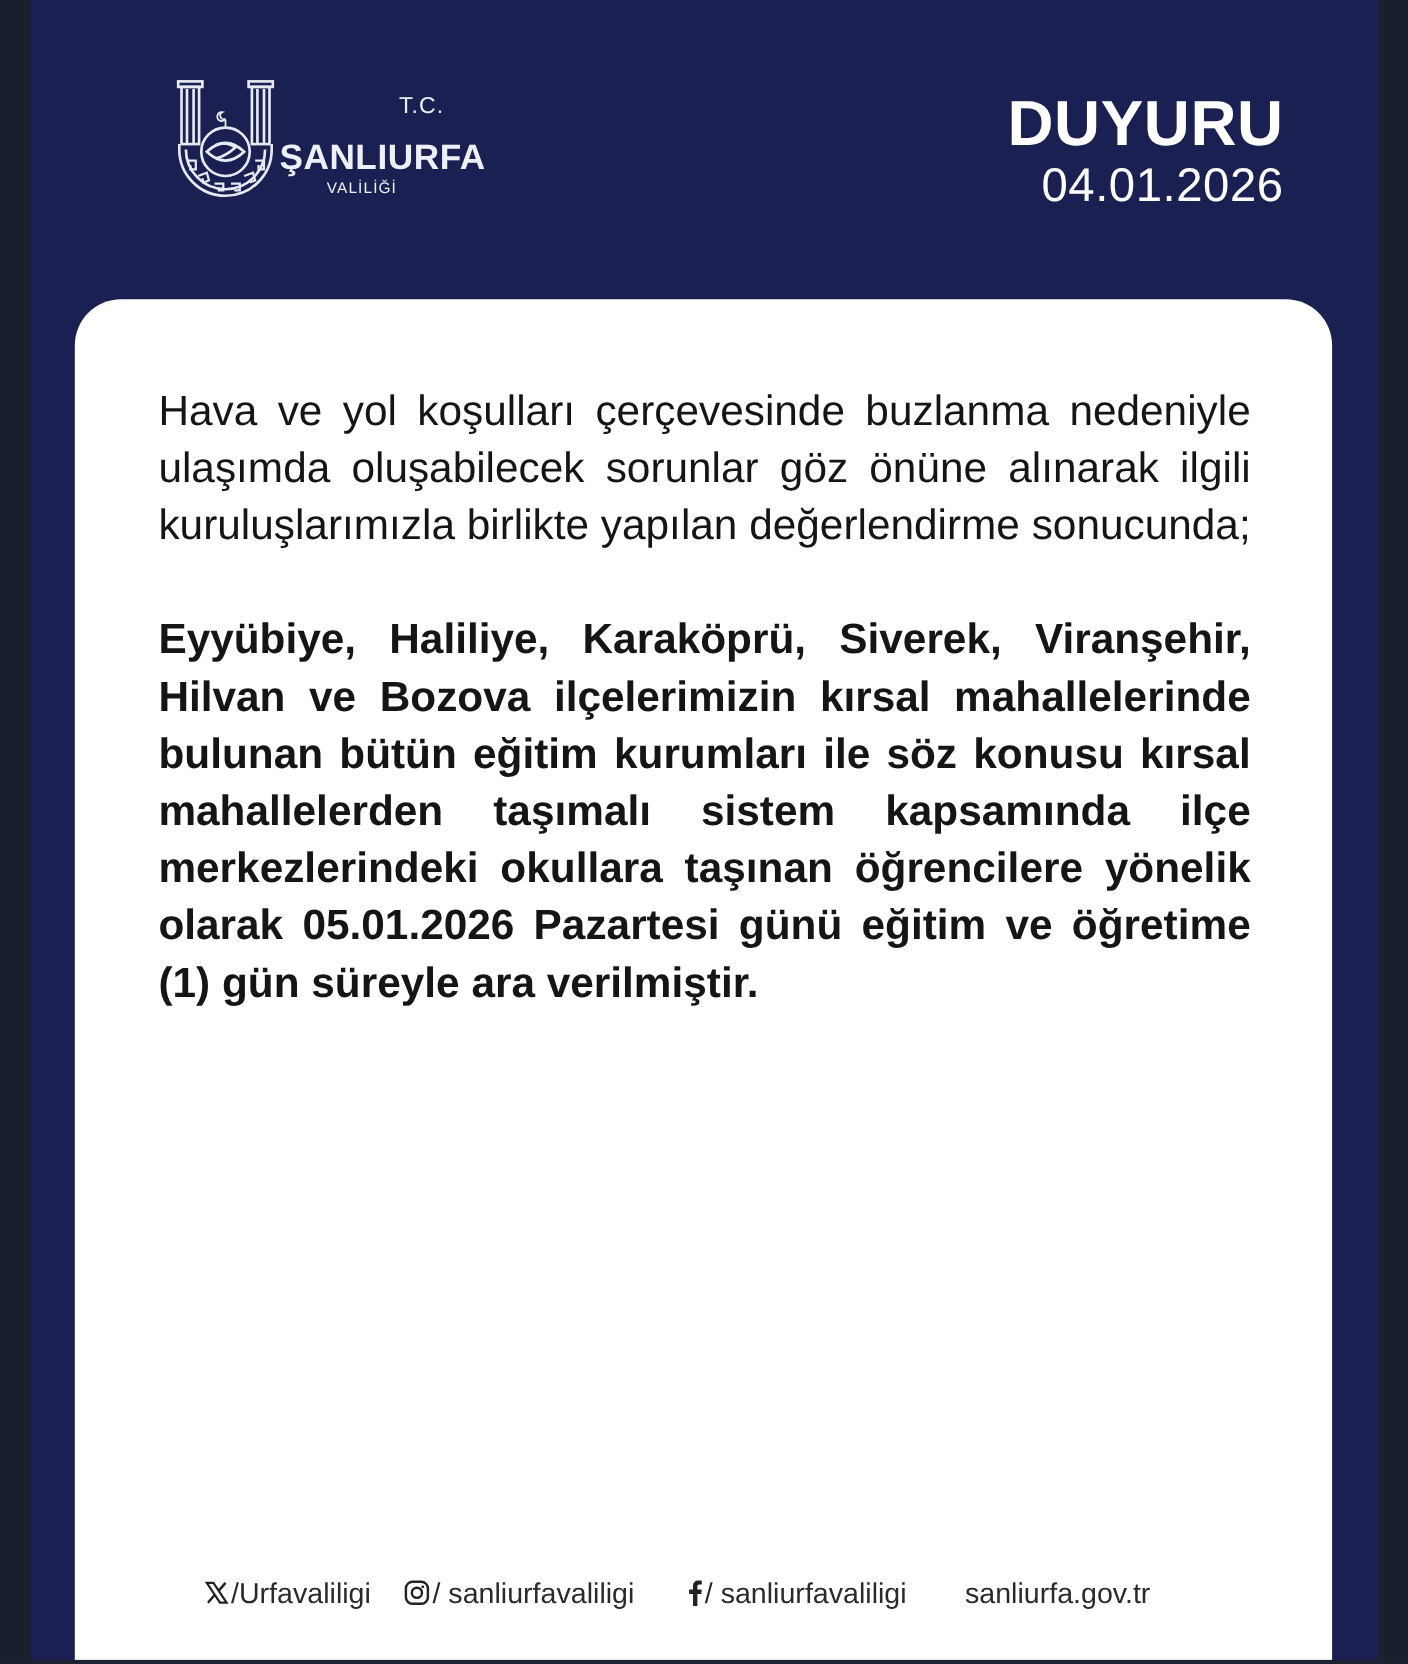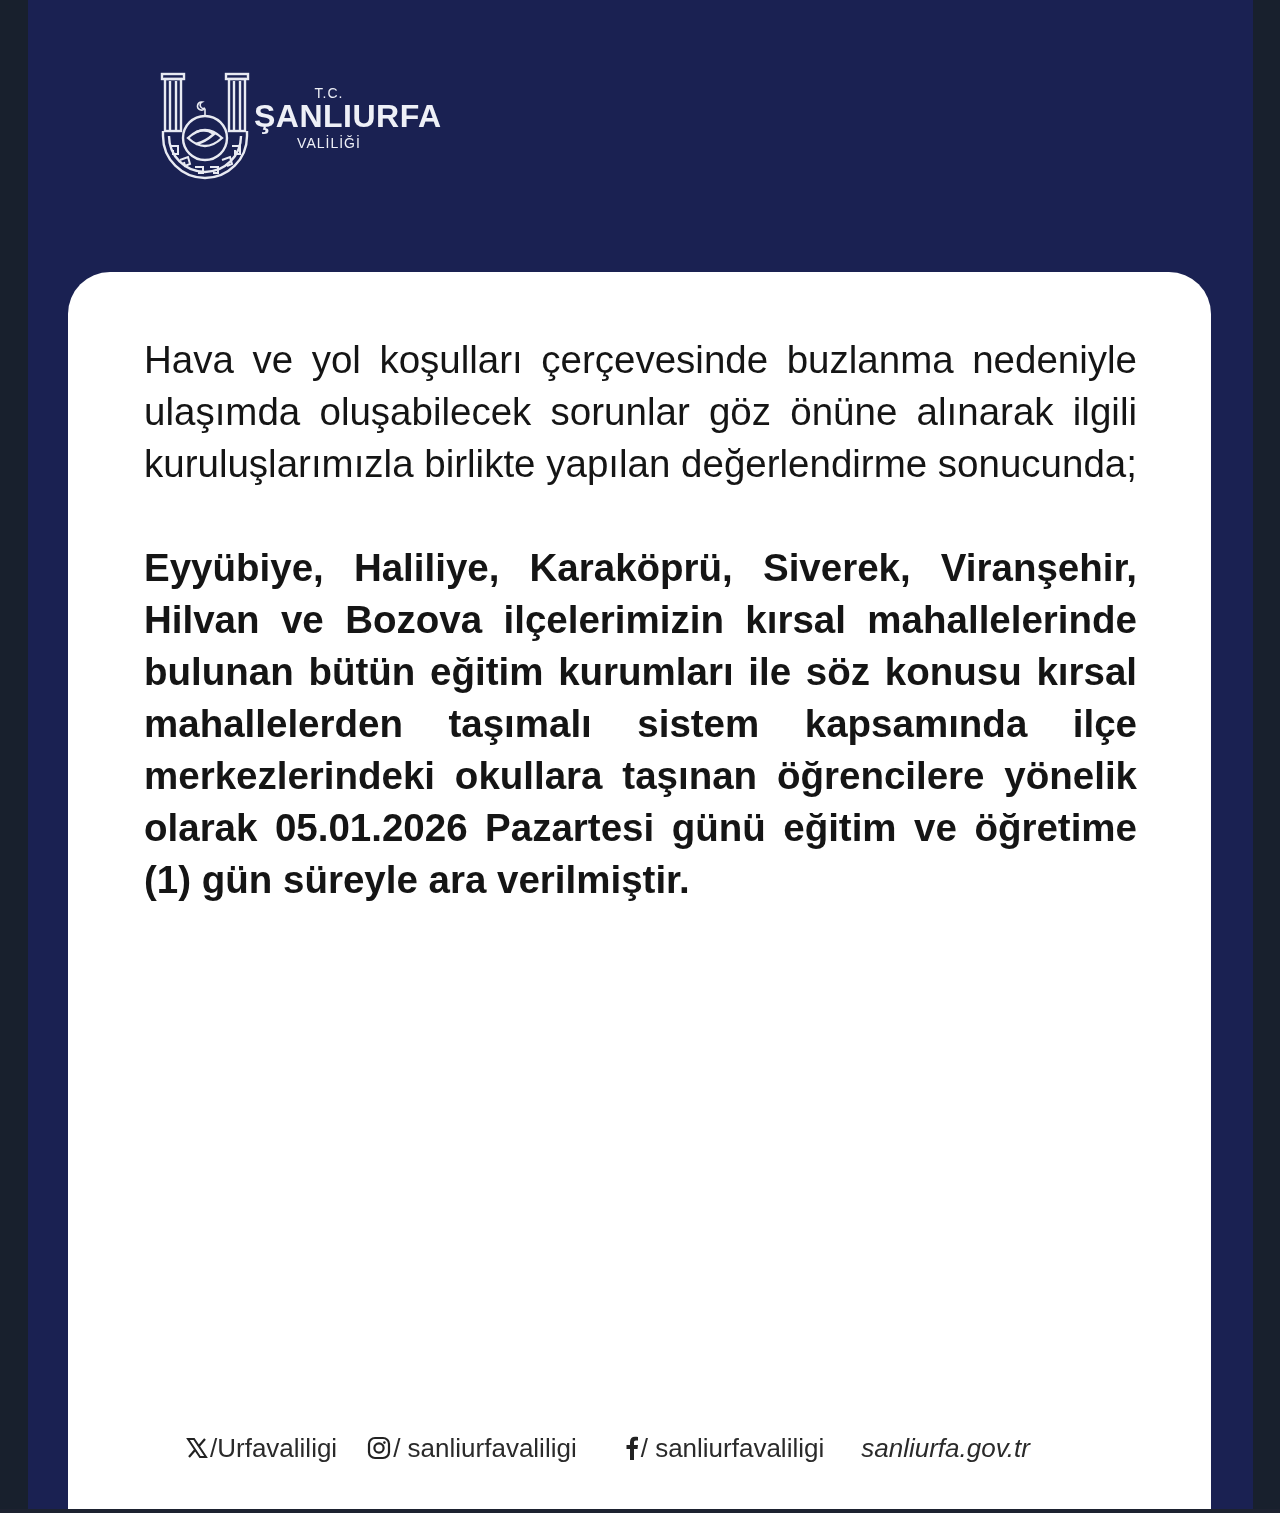--- a/index.html
+++ b/index.html
@@ -12,56 +12,56 @@
     position:absolute; left:28px; top:0; width:1225px; height:1513px;
     background:#1a2152;
   }
   .logo {
     position:absolute; left:132px; top:72px; width:90px; height:110px;
   }
   .logo-text {
     position:absolute; left:226px; top:86px; width:150px;
     color:#eef0f7; text-align:center; line-height:1;
   }
-  .logo-text .tc { font-size:14px; letter-spacing:1px; display:block; margin-bottom:0; }
+  .logo-text .tc { font-size:21px; letter-spacing:1px; display:block; margin-bottom:20px;text-align:right; }
   .logo-text .city { font-size:32px; font-weight:bold; display:block; letter-spacing:0.5px; margin-bottom:4px; }
   .logo-text .gov { font-size:14px; display:block; letter-spacing:1px; }
 
   .head-right {
     position:absolute; right:86px; top:84px; text-align:right; color:#ffffff;
   }
   .head-right .title {
     font-size:58px; font-weight:bold; line-height:1; letter-spacing:0.5px;
   }
   .head-right .date {
     font-size:43px; line-height:1; margin-top:6px; font-weight:normal; letter-spacing:0.5px;
   }
 
   .card {
     position:absolute; left:68px; top:272px; width:1143px; height:1238px;
     background:#ffffff; border-radius:42px 42px 0 0;
   }
   .content {
-    position:absolute; left:76px; top:62px; width:993px;
+    position:absolute; left:76px; top:76px; width:993px;
     color:#151515; text-align:justify; text-align-last:auto;
   }
   .para {
     font-size:38.5px; line-height:52px; margin:0;
   }
   .para.reg { font-weight:normal; }
   .para.bold { font-weight:bold; }
   .gap { height:52px; }
 
   .footer {
     position:absolute; left:118px; top:1158px; width:920px; height:36px;
     display:flex; color:#2a2a2a; font-size:26px;
   }
   .social { display:flex; align-items:center; margin-right:30px; }
   .social .ico { display:inline-flex; align-items:center; justify-content:center; margin-right:2px; }
-  .social.web { margin-left:7px; margin-right:0;font-style:italic; }
+  .social.web { margin-left:23px; margin-right:0; }
   .bottom-line {
     position:absolute; left:0; bottom:0; width:1280px; height:4px; background:#1d2230;
   }
 </style>
 </head>
 <body>
 
 <div class="panel">
 
   <div class="logo">
@@ -96,20 +96,24 @@
       <path d="M72 74 l8 0 l0 8 l-5 0 l0 -4" stroke-width="2"></path>
     </svg>
   </div>
 
   <div class="logo-text">
     <span class="tc">T.C.</span>
     <span class="city">ŞANLIURFA</span>
     <span class="gov">VALİLİĞİ</span>
   </div>
 
+  <div class="head-right">
+    <div class="title">DUYURU</div>
+    <div class="date">04.01.2026</div>
+  </div>
 </div>
 
 <div class="card">
   <div class="content">
     <p class="para reg">Hava ve yol koşulları çerçevesinde buzlanma nedeniyle ulaşımda oluşabilecek sorunlar göz önüne alınarak ilgili kuruluşlarımızla birlikte yapılan değerlendirme sonucunda;</p>
     <div class="gap"></div>
     <p class="para bold">Eyyübiye, Haliliye, Karaköprü, Siverek, Viranşehir, Hilvan ve Bozova ilçelerimizin kırsal mahallelerinde bulunan bütün eğitim kurumları ile söz konusu kırsal mahallelerden taşımalı sistem kapsamında ilçe merkezlerindeki okullara taşınan öğrencilere yönelik olarak 05.01.2026 Pazartesi günü eğitim ve öğretime (1) gün süreyle ara verilmiştir.</p>
     <div class="gap"></div>
   </div>
 

